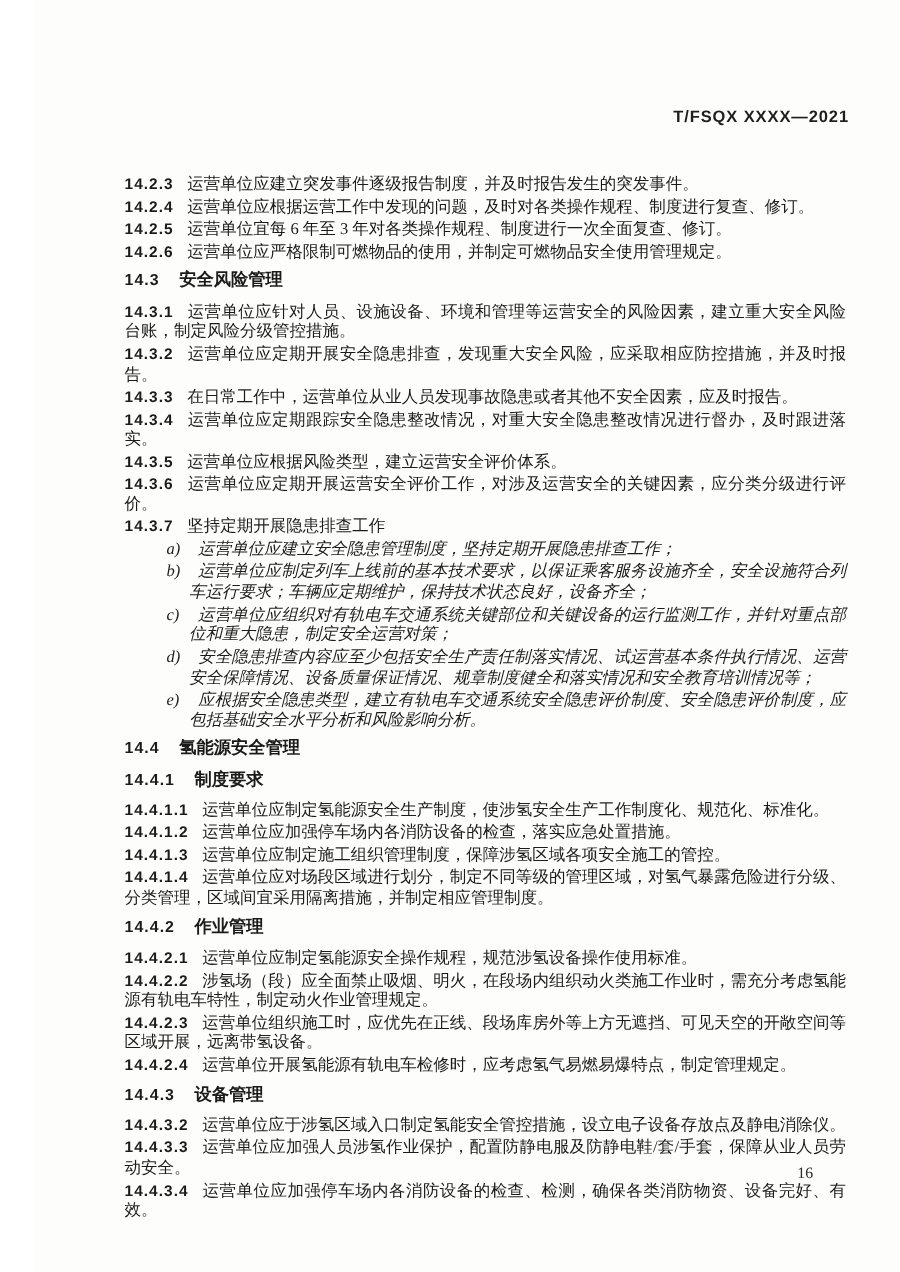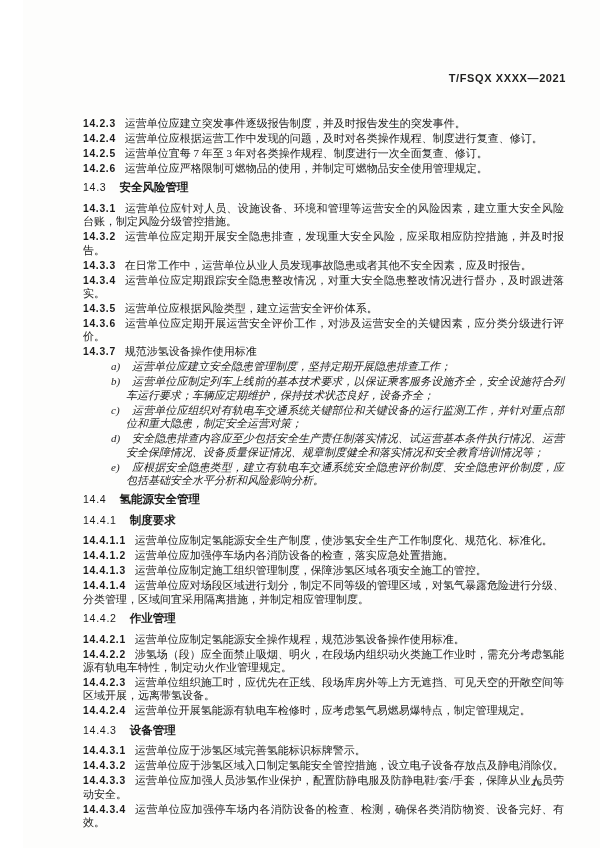--- a/index.html
+++ b/index.html
@@ -50,21 +50,21 @@
     white-space: nowrap;
   }
   p.heading {
     margin: 6px 0 7px 0;
     font-weight: bold;
     font-size: 11.5px;
     text-align: left;
   }
   p.heading .num {
     font-family: "Liberation Sans", "DejaVu Sans", sans-serif;
-    font-weight: normal;
+    font-weight: bold;
     font-size: 10.6px;
     letter-spacing: 0.7px;
     margin-right: 13px;
     white-space: nowrap;
   }
   p.letter {
     padding-left: 43px;
     font-style: italic;
   }
   p.letter .num {
@@ -87,47 +87,46 @@
 </style>
 </head>
 <body>
 
 <div class="page">
   <div class="running-head">T/FSQX XXXX—2021</div>
 
   <div class="doc-body" id="doc-body">
       <p class="clause"><span class="num">14.2.3</span><span class="txt">运营单位应建立突发事件逐级报告制度，并及时报告发生的突发事件。</span></p>
       <p class="clause"><span class="num">14.2.4</span><span class="txt">运营单位应根据运营工作中发现的问题，及时对各类操作规程、制度进行复查、修订。</span></p>
-      <p class="clause"><span class="num">14.2.5</span><span class="txt">运营单位宜每 7 年至 3 年对各类操作规程、制度进行一次全面复查、修订。</span></p>
+      <p class="clause"><span class="num">14.2.5</span><span class="txt">运营单位宜每 6 年至 3 年对各类操作规程、制度进行一次全面复查、修订。</span></p>
       <p class="clause"><span class="num">14.2.6</span><span class="txt">运营单位应严格限制可燃物品的使用，并制定可燃物品安全使用管理规定。</span></p>
       <p class="heading"><span class="num">14.3</span><span class="txt">安全风险管理</span></p>
       <p class="clause"><span class="num">14.3.1</span><span class="txt">运营单位应针对人员、设施设备、环境和管理等运营安全的风险因素，建立重大安全风险台账，制定风险分级管控措施。</span></p>
       <p class="clause"><span class="num">14.3.2</span><span class="txt">运营单位应定期开展安全隐患排查，发现重大安全风险，应采取相应防控措施，并及时报告。</span></p>
       <p class="clause"><span class="num">14.3.3</span><span class="txt">在日常工作中，运营单位从业人员发现事故隐患或者其他不安全因素，应及时报告。</span></p>
       <p class="clause"><span class="num">14.3.4</span><span class="txt">运营单位应定期跟踪安全隐患整改情况，对重大安全隐患整改情况进行督办，及时跟进落实。</span></p>
       <p class="clause"><span class="num">14.3.5</span><span class="txt">运营单位应根据风险类型，建立运营安全评价体系。</span></p>
       <p class="clause"><span class="num">14.3.6</span><span class="txt">运营单位应定期开展运营安全评价工作，对涉及运营安全的关键因素，应分类分级进行评价。</span></p>
-      <p class="clause"><span class="num">14.3.7</span><span class="txt">规范涉氢设备操作使用标准</span></p>
+      <p class="clause"><span class="num">14.3.7</span><span class="txt">坚持定期开展隐患排查工作</span></p>
       <p class="letter"><span class="num">a)</span><span class="txt">运营单位应建立安全隐患管理制度，坚持定期开展隐患排查工作；</span></p>
       <p class="letter"><span class="num">b)</span><span class="txt">运营单位应制定列车上线前的基本技术要求，以保证乘客服务设施齐全，安全设施符合列车运行要求；车辆应定期维护，保持技术状态良好，设备齐全；</span></p>
       <p class="letter"><span class="num">c)</span><span class="txt">运营单位应组织对有轨电车交通系统关键部位和关键设备的运行监测工作，并针对重点部位和重大隐患，制定安全运营对策；</span></p>
       <p class="letter"><span class="num">d)</span><span class="txt">安全隐患排查内容应至少包括安全生产责任制落实情况、试运营基本条件执行情况、运营安全保障情况、设备质量保证情况、规章制度健全和落实情况和安全教育培训情况等；</span></p>
       <p class="letter"><span class="num">e)</span><span class="txt">应根据安全隐患类型，建立有轨电车交通系统安全隐患评价制度、安全隐患评价制度，应包括基础安全水平分析和风险影响分析。</span></p>
       <p class="heading"><span class="num">14.4</span><span class="txt">氢能源安全管理</span></p>
       <p class="heading"><span class="num">14.4.1</span><span class="txt">制度要求</span></p>
       <p class="clause"><span class="num">14.4.1.1</span><span class="txt">运营单位应制定氢能源安全生产制度，使涉氢安全生产工作制度化、规范化、标准化。</span></p>
       <p class="clause"><span class="num">14.4.1.2</span><span class="txt">运营单位应加强停车场内各消防设备的检查，落实应急处置措施。</span></p>
       <p class="clause"><span class="num">14.4.1.3</span><span class="txt">运营单位应制定施工组织管理制度，保障涉氢区域各项安全施工的管控。</span></p>
       <p class="clause"><span class="num">14.4.1.4</span><span class="txt">运营单位应对场段区域进行划分，制定不同等级的管理区域，对氢气暴露危险进行分级、分类管理，区域间宜采用隔离措施，并制定相应管理制度。</span></p>
       <p class="heading"><span class="num">14.4.2</span><span class="txt">作业管理</span></p>
       <p class="clause"><span class="num">14.4.2.1</span><span class="txt">运营单位应制定氢能源安全操作规程，规范涉氢设备操作使用标准。</span></p>
       <p class="clause"><span class="num">14.4.2.2</span><span class="txt">涉氢场（段）应全面禁止吸烟、明火，在段场内组织动火类施工作业时，需充分考虑氢能源有轨电车特性，制定动火作业管理规定。</span></p>
       <p class="clause"><span class="num">14.4.2.3</span><span class="txt">运营单位组织施工时，应优先在正线、段场库房外等上方无遮挡、可见天空的开敞空间等区域开展，远离带氢设备。</span></p>
       <p class="clause"><span class="num">14.4.2.4</span><span class="txt">运营单位开展氢能源有轨电车检修时，应考虑氢气易燃易爆特点，制定管理规定。</span></p>
       <p class="heading"><span class="num">14.4.3</span><span class="txt">设备管理</span></p>
-      <p class="clause"><span class="num">14.4.3.1</span><span class="txt">运营单位应于涉氢区域完善氢能标识标牌警示。</span></p>
       <p class="clause"><span class="num">14.4.3.2</span><span class="txt">运营单位应于涉氢区域入口制定氢能安全管控措施，设立电子设备存放点及静电消除仪。</span></p>
       <p class="clause"><span class="num">14.4.3.3</span><span class="txt">运营单位应加强人员涉氢作业保护，配置防静电服及防静电鞋/套/手套，保障从业人员劳动安全。</span></p>
       <p class="clause"><span class="num">14.4.3.4</span><span class="txt">运营单位应加强停车场内各消防设备的检查、检测，确保各类消防物资、设备完好、有效。</span></p>
     </div>
 
   <div class="page-number">16</div>
 </div>
 
 </body></html>

